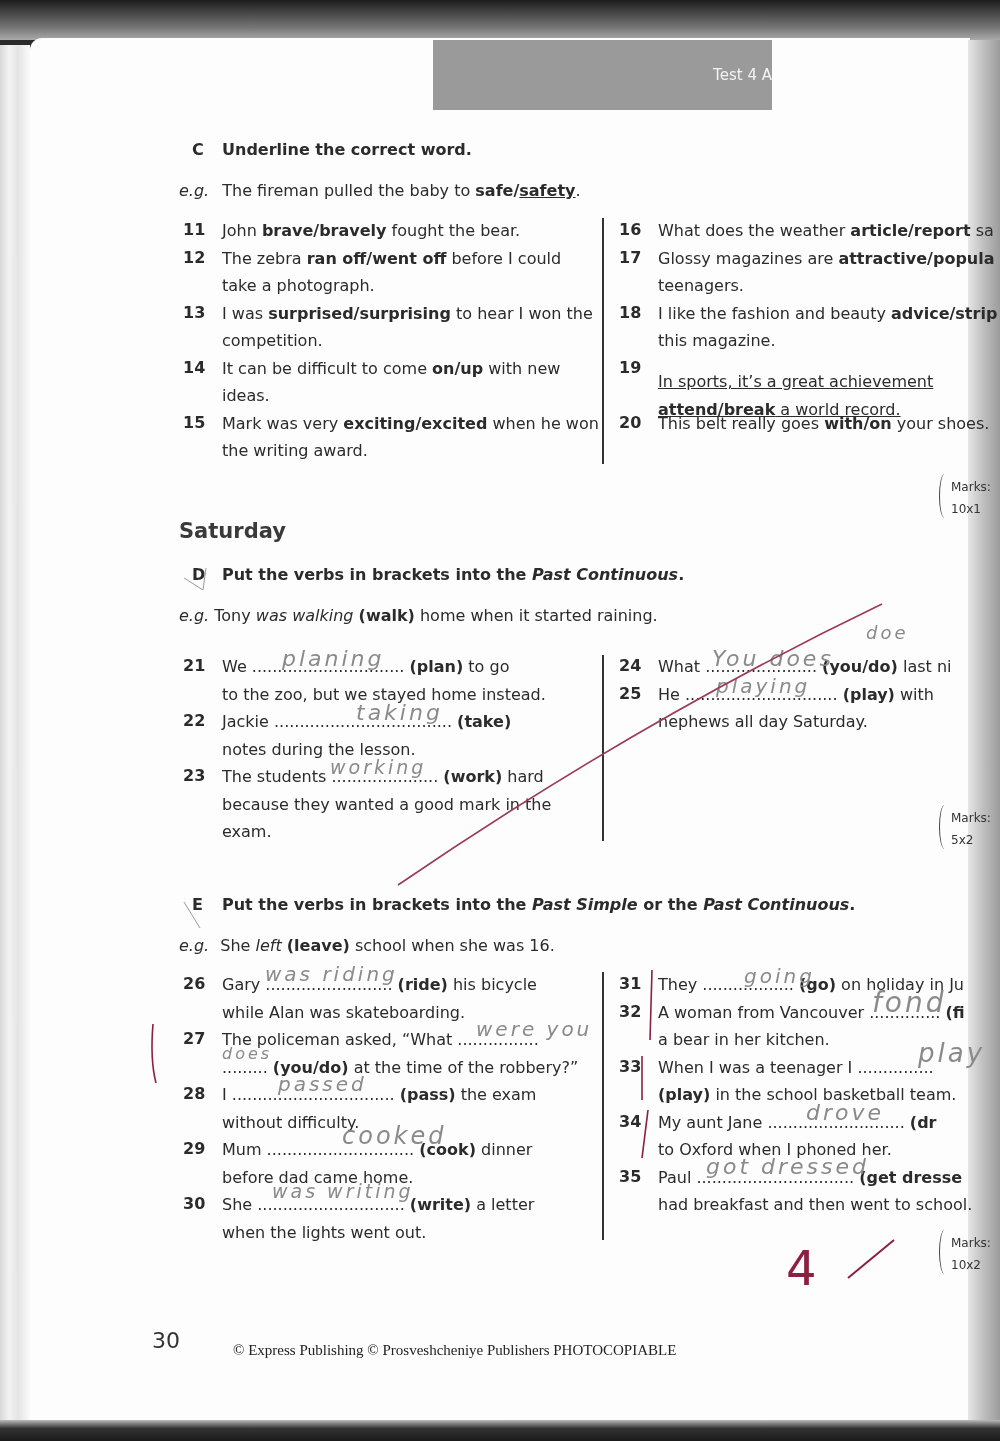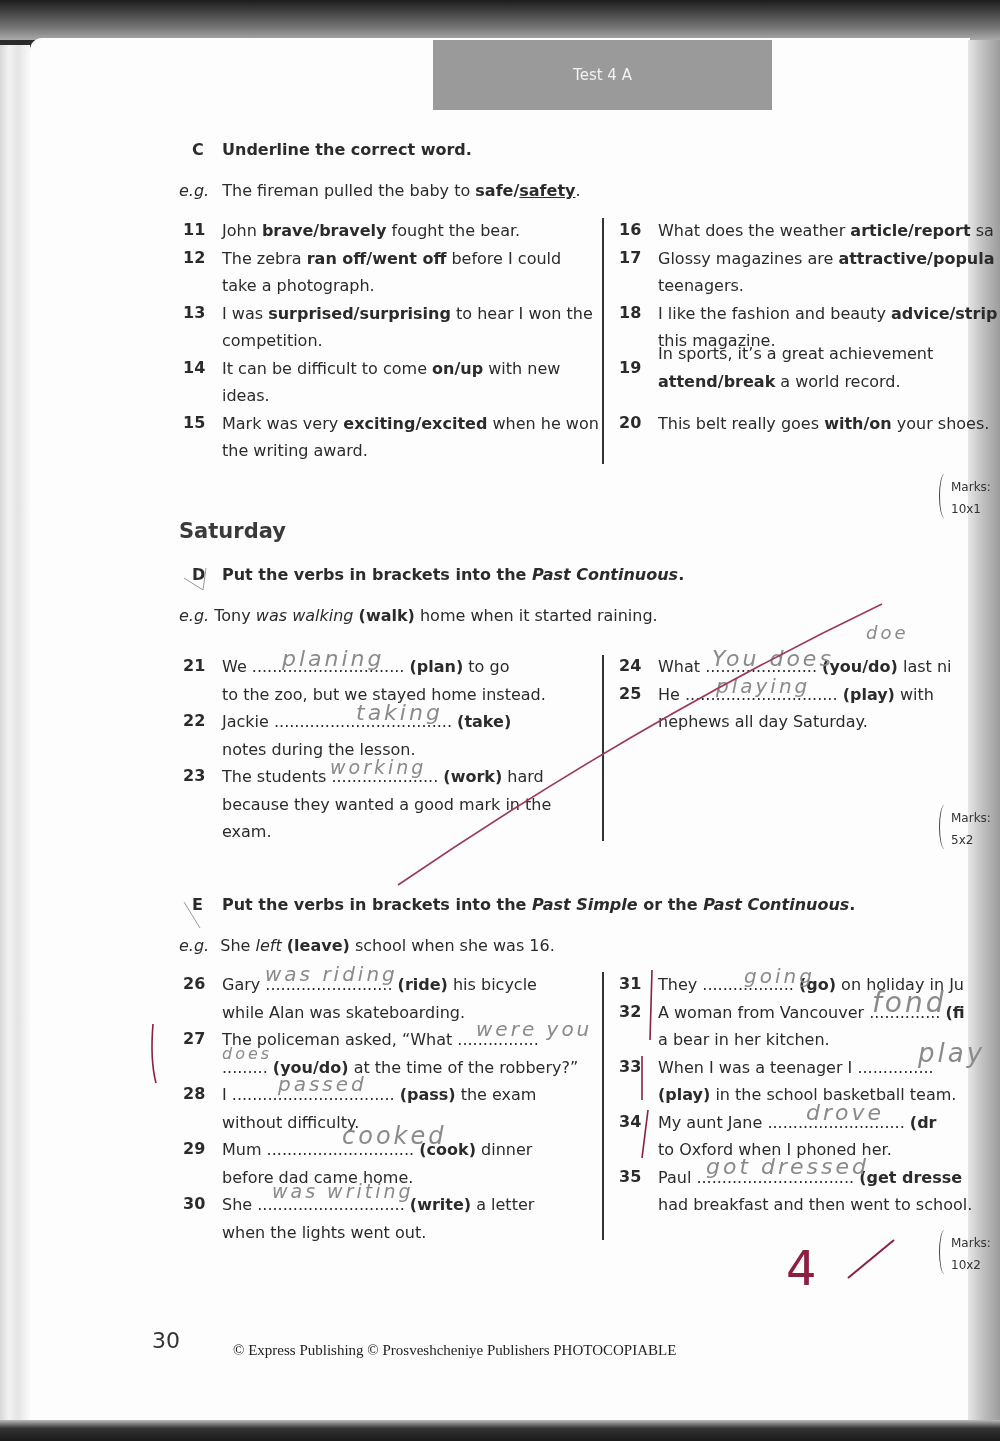--- a/index.html
+++ b/index.html
@@ -18,21 +18,21 @@
   .page {
     position: absolute; left: 30px; top: 38px; width: 940px; height: 1382px;
     background: #fdfdfd; border-top-left-radius: 12px;
   }
   .page-shadow-right { position: absolute; left: 968px; top: 40px; width: 32px; height: 1380px;
     background: linear-gradient(90deg, #e6e6e6, #bdbdbd 50%, #9c9c9c); }
   .header-tab {
     position: absolute; left: 433px; top: 40px; width: 339px; height: 70px;
     background: #9a9a9a;
   }
-  .header-tab span { position: absolute; left: 0; right: 0; top: 26px; text-align: center;
+  .header-tab span { position: absolute; left: 0; right: 0; top: 26px; text-align: right;
     color: #f2f2f2; font-size: 15px; }
   .abs { position: absolute; }
   .section-letter { font-weight: bold; font-size: 16px; }
   .instr { font-weight: bold; font-size: 16px; }
   .eg { font-size: 16px; }
   .eg i.lbl { font-style: italic; }
   .item { position: absolute; font-size: 16px; line-height: 27.5px; }
   .num { position: absolute; font-weight: bold; font-size: 16px; }
   .u { text-decoration: underline; }
   .divider { position: absolute; width: 2px; background: #333; }
@@ -80,21 +80,21 @@
     <div class="item" style="left: 222px; top: 409.5px; width: 375px; white-space: nowrap;">Mark was very <b>exciting/excited</b> when he won<br>the writing award.</div>
   </div>
 <div id="c-right">
     <div class="num" style="left: 619px; top: 220px;">16</div>
     <div class="item" style="left: 658px; top: 217px; width: 330px; white-space: nowrap;">What does the weather <b>article/report</b> sa</div>
     <div class="num" style="left: 619px; top: 247.5px;">17</div>
     <div class="item" style="left: 658px; top: 244.5px; width: 330px; white-space: nowrap;">Glossy magazines are <b>attractive/popula</b><br>teenagers.</div>
     <div class="num" style="left: 619px; top: 302.5px;">18</div>
     <div class="item" style="left: 658px; top: 299.5px; width: 330px; white-space: nowrap;">I like the fashion and beauty <b>advice/strip</b><br>this magazine.</div>
     <div class="num" style="left: 619px; top: 357.5px;">19</div>
-    <div class="item" style="left: 658px; top: 340px; width: 330px; white-space: nowrap;">In sports, it’s a great achievement<br><b>attend/break</b> a world record.</div>
+    <div class="item" style="left: 658px; top: 368px; width: 330px; white-space: nowrap; text-decoration: underline;">In sports, it’s a great achievement<br><b>attend/break</b> a world record.</div>
     <div class="num" style="left: 619px; top: 412.5px;">20</div>
     <div class="item" style="left: 658px; top: 409.5px; width: 330px; white-space: nowrap;">This belt really goes <b>with/on</b> your shoes.</div>
   </div>
 <div class="divider" style="left:602px;top:218px;height:246px;"></div>
 
 <div class="marks" style="left:951px;top:476px;">
   <div class="paren"></div>
   <div>Marks:</div>
   <div>10x1</div>
 </div>

